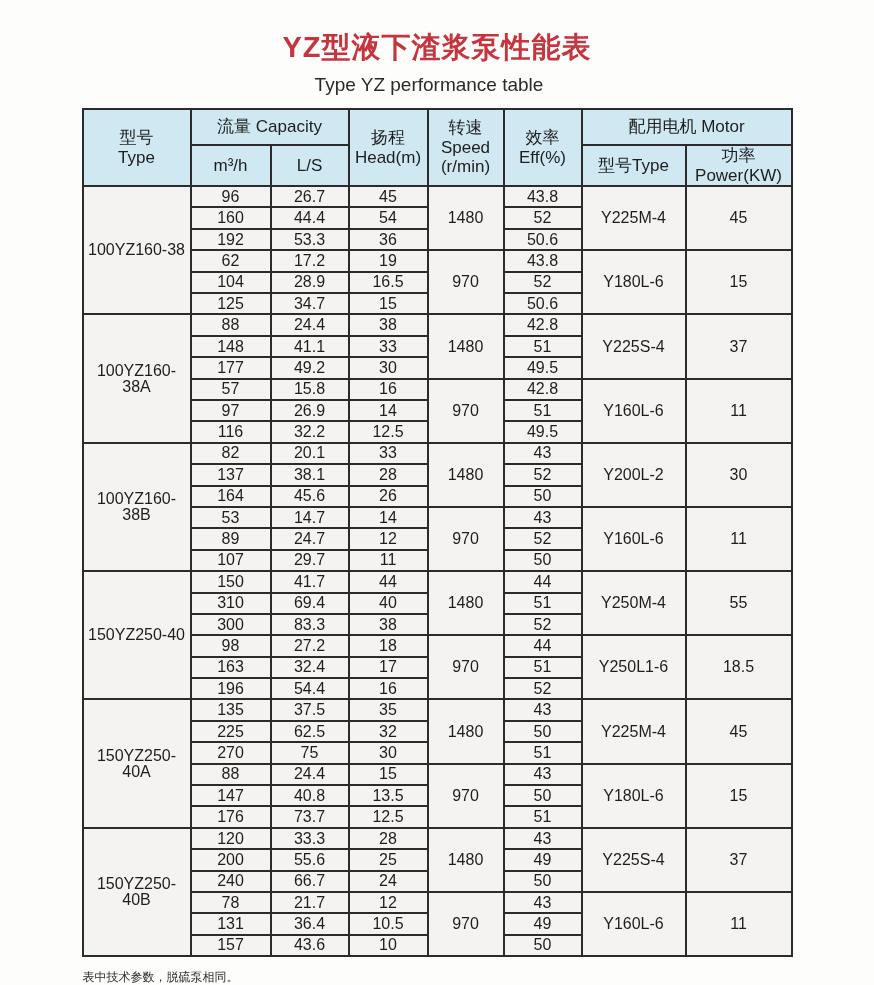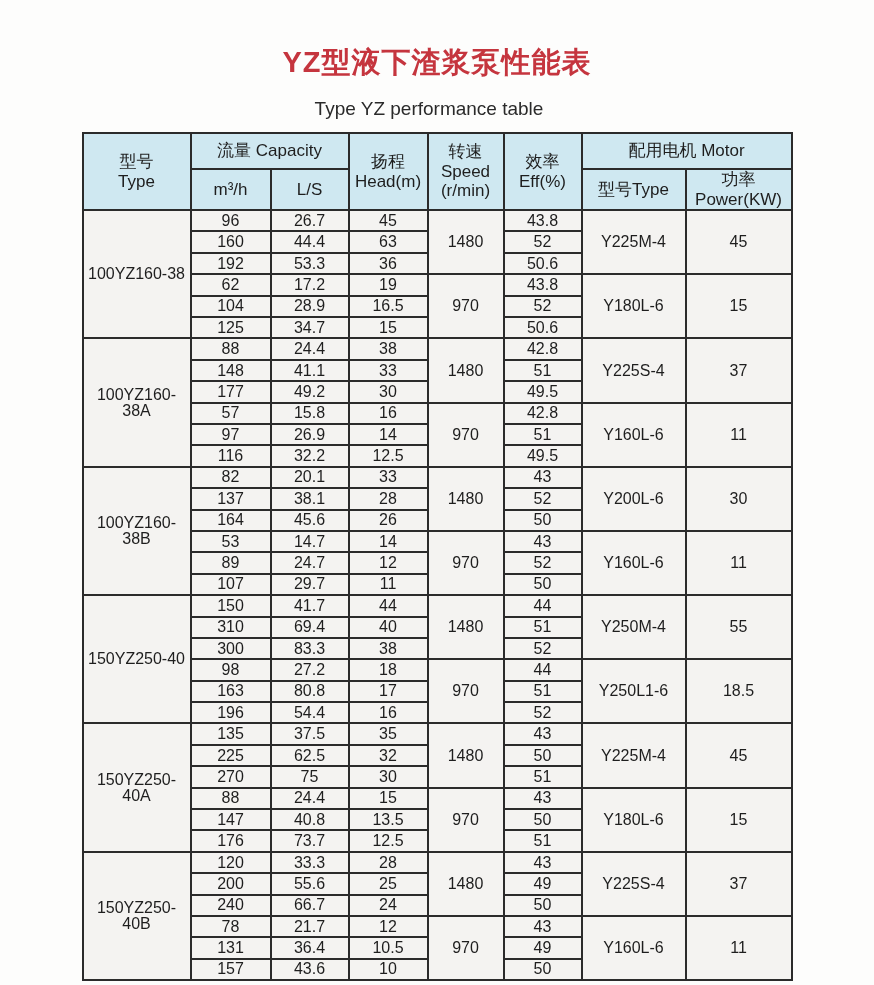--- a/index.html
+++ b/index.html
@@ -5,21 +5,21 @@
   html,body{margin:0;padding:0;}
   body{
     width:874px;height:985px;
     background:#fdfdfc;
     font-family:"Liberation Sans","DejaVu Sans",sans-serif;
     color:#1e1e1e;
     overflow:hidden;
   }
   .page{width:874px;height:985px;position:relative;}
   .title{
-    margin:15px;padding-top:28px;
+    margin:0;padding-top:28px;
     text-align:center;
     font-size:29px;
     font-weight:bold;
     color:#c5353e;
     letter-spacing:1px;
   }
   .subtitle{
     margin:6px 16px 12px 0;
     text-align:center;
     font-size:19px;
@@ -118,21 +118,21 @@
           <td>26.7</td>
           <td>45</td>
           <td rowspan="3">1480</td>
           <td>43.8</td>
           <td rowspan="3">Y225M-4</td>
           <td rowspan="3">45</td>
         </tr>
         <tr>
           <td>160</td>
           <td>44.4</td>
-          <td>63</td>
+          <td>54</td>
           <td>52</td>
         </tr>
         <tr>
           <td>192</td>
           <td>53.3</td>
           <td>36</td>
           <td>50.6</td>
         </tr>
         <tr>
           <td>62</td>
@@ -198,21 +198,21 @@
           <td>12.5</td>
           <td>49.5</td>
         </tr>
         <tr>
           <td rowspan="6" class="model-cell">100YZ160-38B</td>
           <td>82</td>
           <td>20.1</td>
           <td>33</td>
           <td rowspan="3">1480</td>
           <td>43</td>
-          <td rowspan="3">Y200L-6</td>
+          <td rowspan="3">Y200L-2</td>
           <td rowspan="3">30</td>
         </tr>
         <tr>
           <td>137</td>
           <td>38.1</td>
           <td>28</td>
           <td>52</td>
         </tr>
         <tr>
           <td>164</td>
@@ -267,21 +267,21 @@
           <td>98</td>
           <td>27.2</td>
           <td>18</td>
           <td rowspan="3">970</td>
           <td>44</td>
           <td rowspan="3">Y250L1-6</td>
           <td rowspan="3">18.5</td>
         </tr>
         <tr>
           <td>163</td>
-          <td>80.8</td>
+          <td>32.4</td>
           <td>17</td>
           <td>51</td>
         </tr>
         <tr>
           <td>196</td>
           <td>54.4</td>
           <td>16</td>
           <td>52</td>
         </tr>
         <tr>

